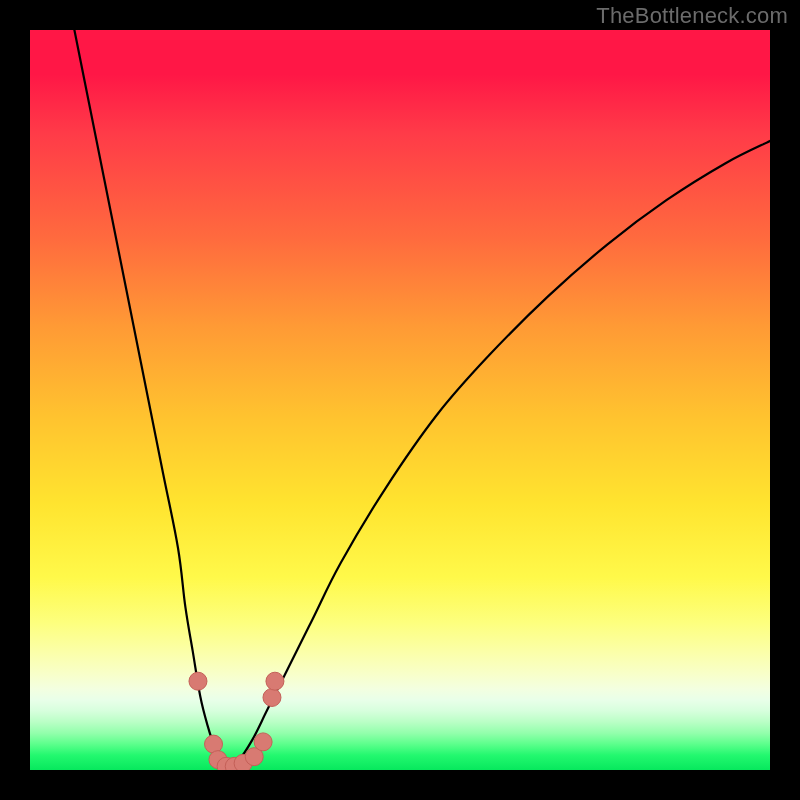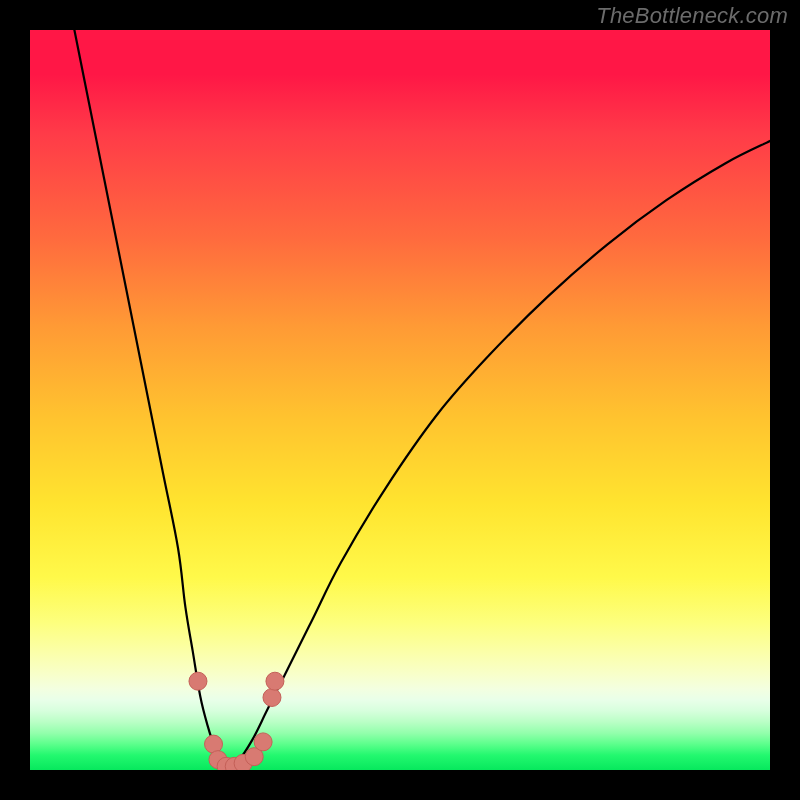--- a/index.html
+++ b/index.html
@@ -9,21 +9,20 @@
     height: 800px;
     overflow: hidden;
     background: #000;
     font-family: Arial, Helvetica, sans-serif;
   }
   .frame {
     position: absolute;
     left: 0; top: 0;
     width: 800px; height: 640px;
     background: #000;
-    font-style: italic;
   }
   .plot {
     position: absolute;
     left: 30px;
     top: 30px;
     width: 740px;
     height: 740px;
     overflow: hidden;
   }
   .gradient {

